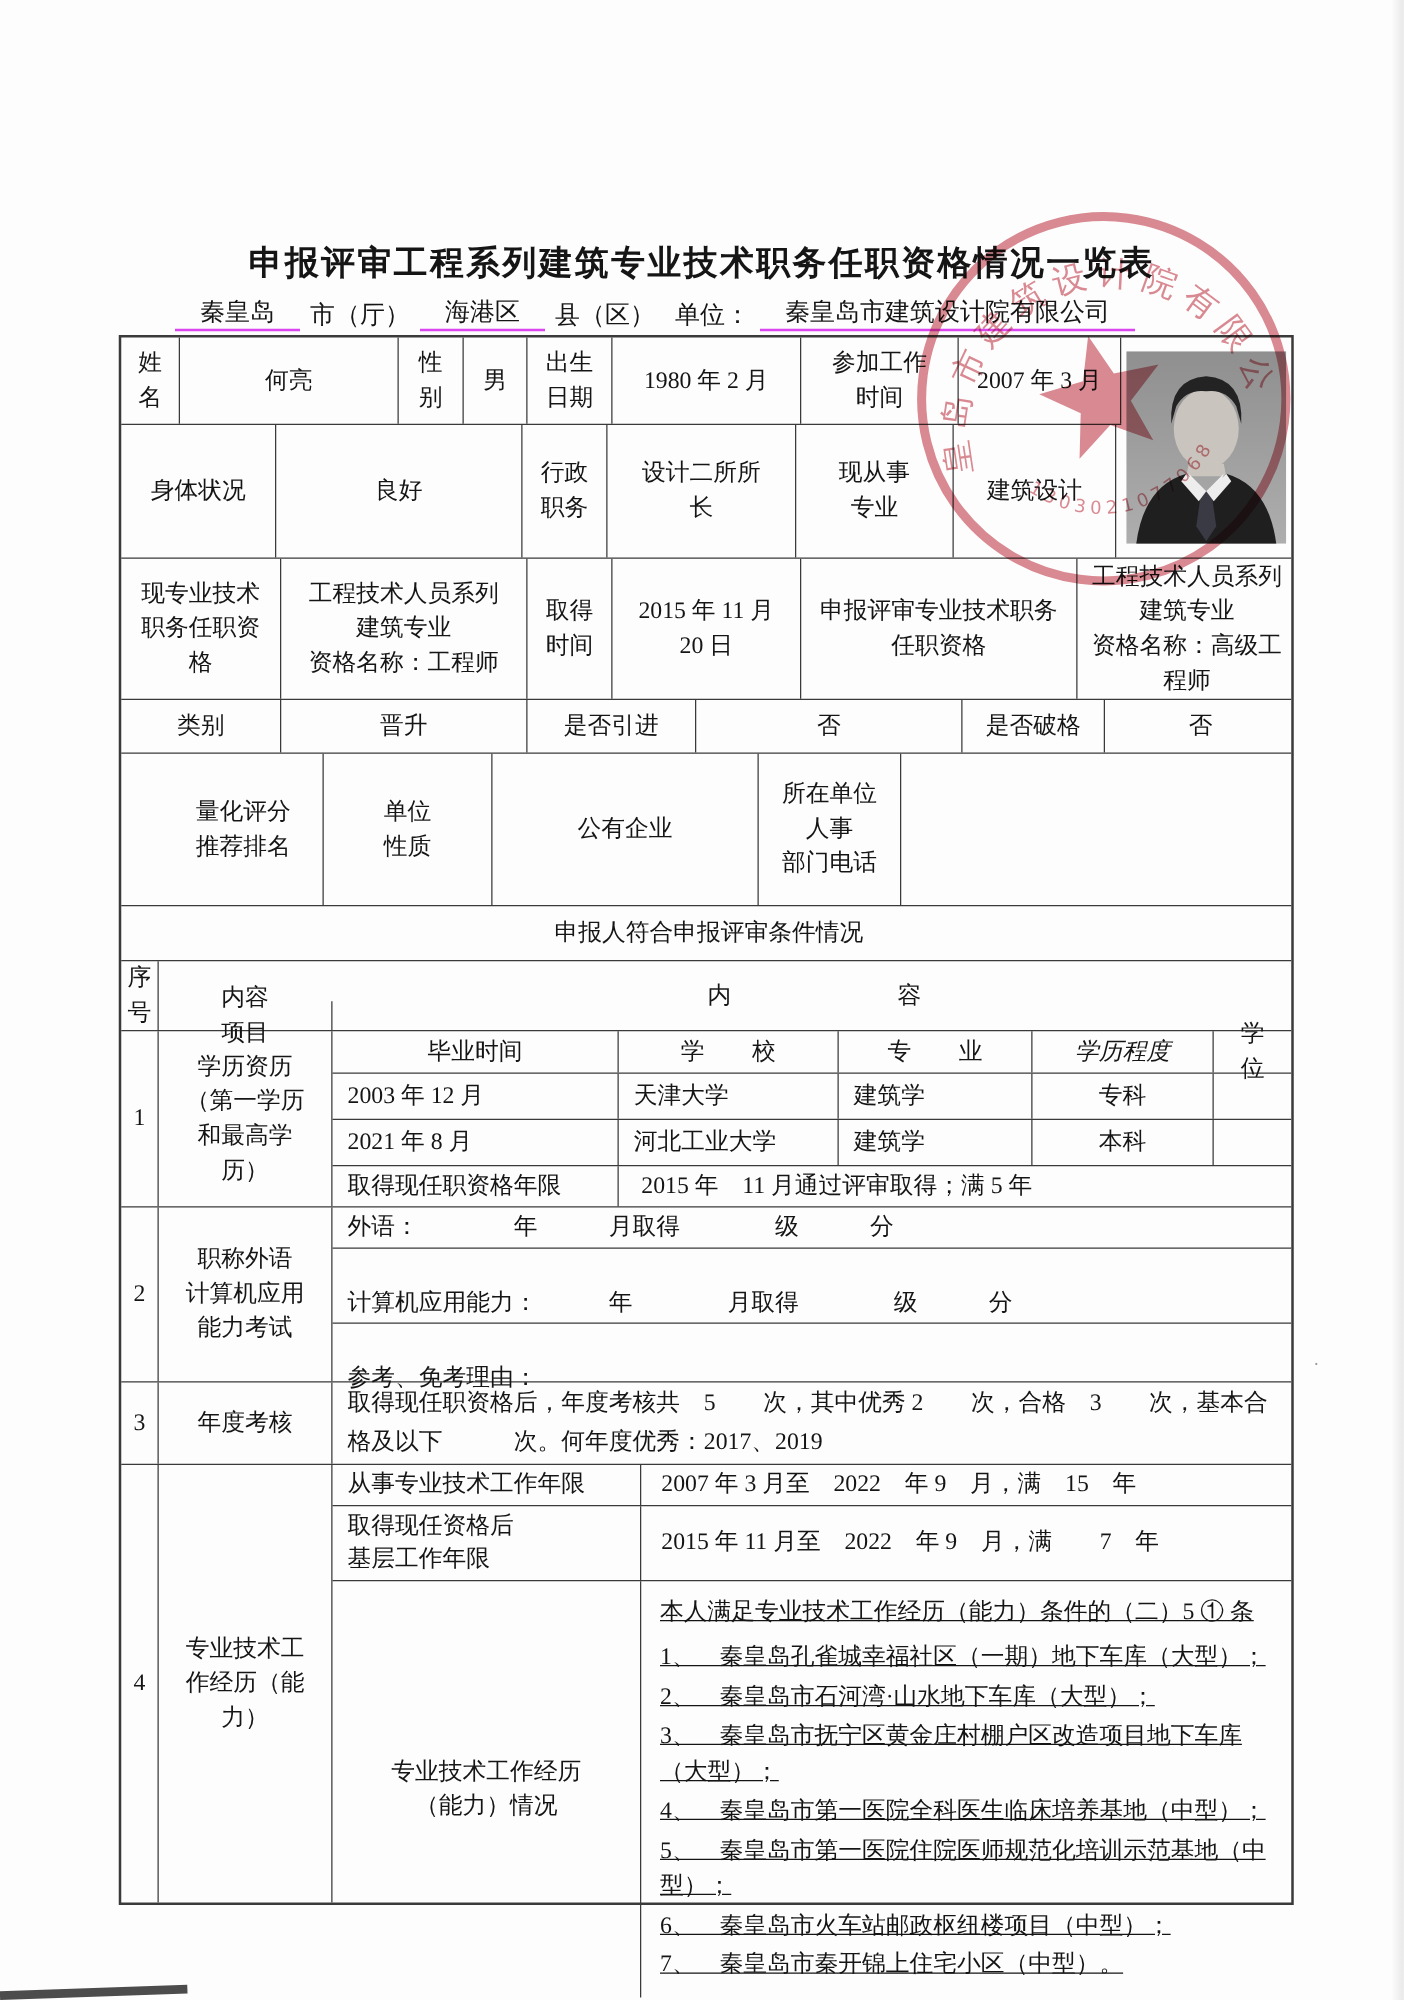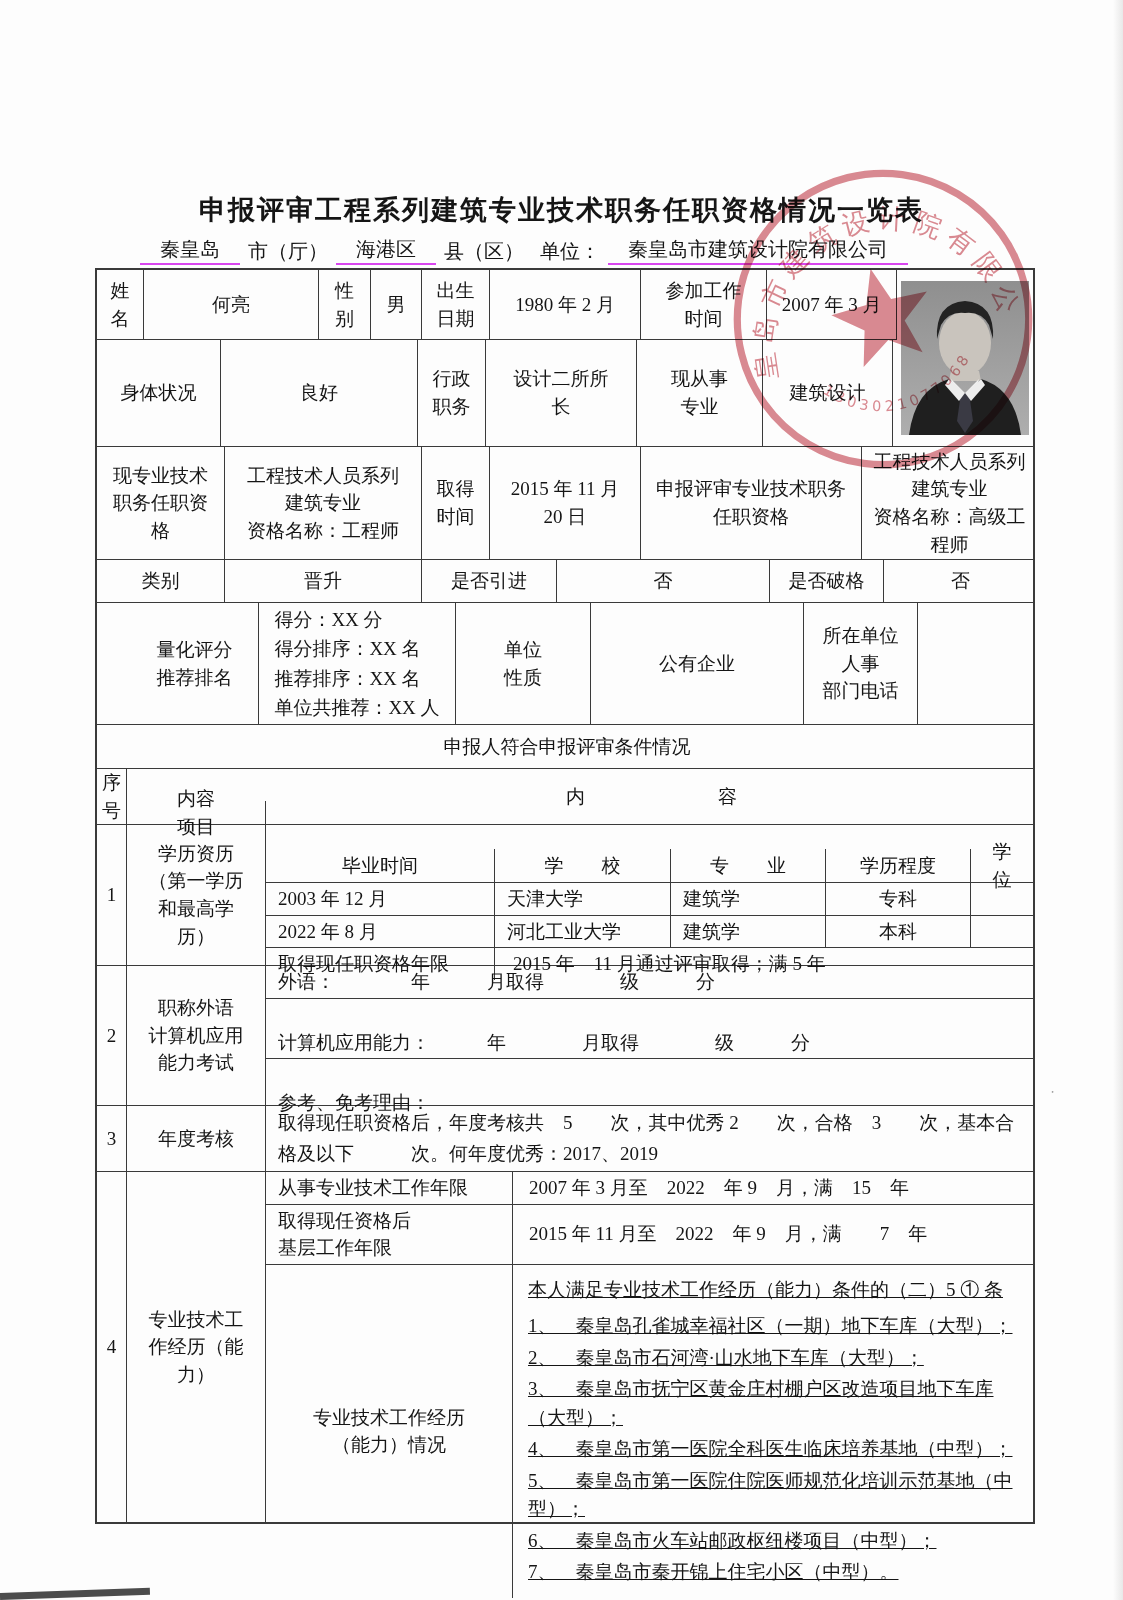--- a/index.html
+++ b/index.html
@@ -148,26 +148,20 @@
       <div class="c" style="width:197px;">晋升</div>
       <div class="c" style="width:135px;">是否引进</div>
       <div class="c" style="width:213px;">否</div>
       <div class="c" style="width:114px;">是否破格</div>
       <div class="c endc" style="width:153px;">否</div>
     </div>
 
     <div class="band" style="height:122px;">
       <div class="c ml" style="width:128px;margin-left:34px;">量化评分
 推荐排名</div>
-      <div class="c" style="width:197px;">
-          <span class="score-inner">得分：XX 分
-得分排序：XX 名
-推荐排序：XX 名
-单位共推荐：XX 人</span>
-        </div>
       <div class="c ml" style="width:135px;">单位
 性质</div>
       <div class="c" style="width:213px;">公有企业</div>
       <div class="c ml" style="width:114px;">所在单位
 人事
 部门电话</div>
     </div>
 
     <div class="band" style="height:44px;">
       <div class="c endc" style="width:940px;">申报人符合申报评审条件情况</div>
@@ -180,37 +174,37 @@
 项目</div>
       <div class="c endc" style="width:771px;">内　　　　　　　容</div>
     </div>
 
     <div class="band" style="height:141px;">
       <div class="c" style="width:30px; padding:2px;">1</div>
       <div class="c ml" style="width:139px;">学历资历
 （第一学历
 和最高学
 历）</div>
-      <div class="grp endc" style="width:771px;margin-top:24px;">
+      <div class="grp endc" style="width:771px;">
         <div class="subrow" style="height:34px;">
           <div class="c" style="width:229px;">毕业时间</div>
           <div class="c" style="width:176px;">学　　校</div>
           <div class="c" style="width:155px;">专　　业</div>
-          <div class="c" style="width:145px;">学历程度</div>
+          <div class="c" style="width:145px;font-style:italic;">学历程度</div>
           <div class="c endc" style="flex:1;">学　位</div>
         </div>
         <div class="subrow" style="height:37px;">
           <div class="c lft" style="width:229px; padding-left:12px;">2003 年 12 月</div>
           <div class="c lft" style="width:176px; padding-left:12px;">天津大学</div>
           <div class="c lft" style="width:155px; padding-left:12px;">建筑学</div>
           <div class="c" style="width:145px;">专科</div>
           <div class="c endc" style="flex:1;"></div>
         </div>
         <div class="subrow" style="height:37px;">
-          <div class="c lft" style="width:229px; padding-left:12px;">2022 年 8 月</div>
+          <div class="c lft" style="width:229px; padding-left:12px;">2021 年 8 月</div>
           <div class="c lft" style="width:176px; padding-left:12px;">河北工业大学</div>
           <div class="c lft" style="width:155px; padding-left:12px;">建筑学</div>
           <div class="c" style="width:145px;">本科</div>
           <div class="c endc" style="flex:1;"></div>
         </div>
         <div class="subrow last" style="flex:1;">
           <div class="c lft" style="width:229px; padding-left:12px;">取得现任职资格年限</div>
           <div class="c lft endc" style="flex:1; padding-left:18px;">2015 年　11 月通过评审取得；满 5 年</div>
         </div>
       </div>

